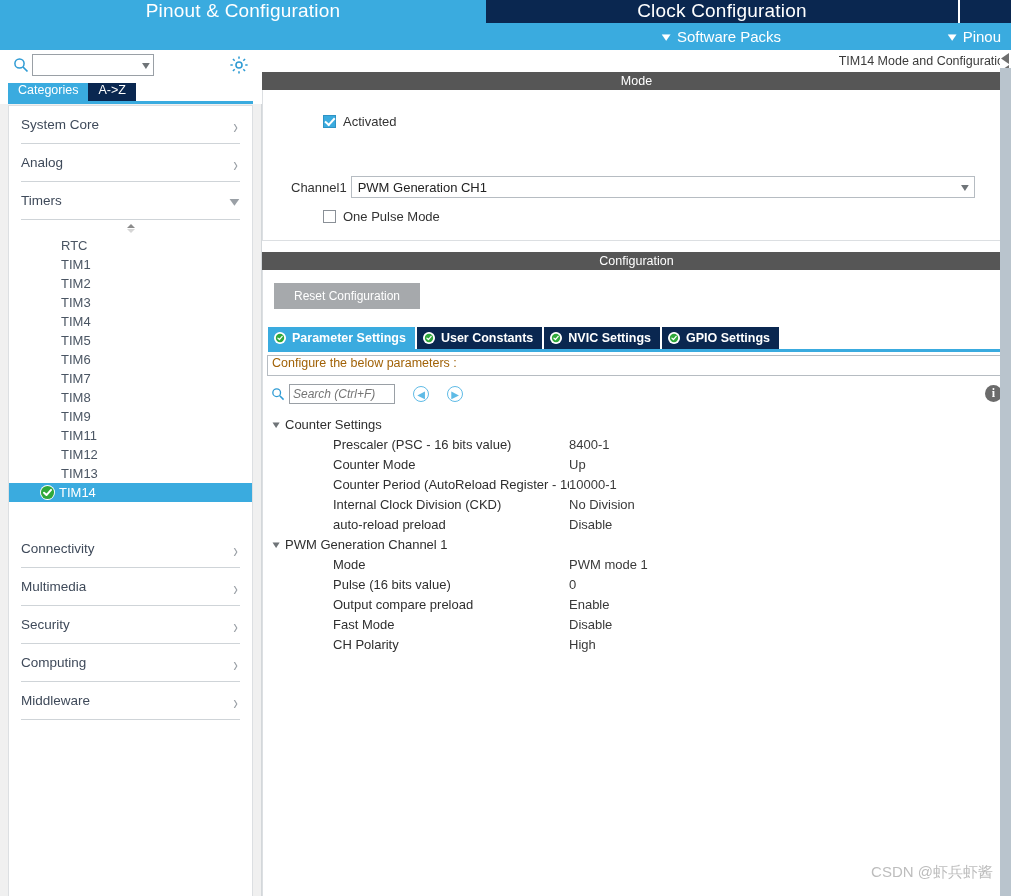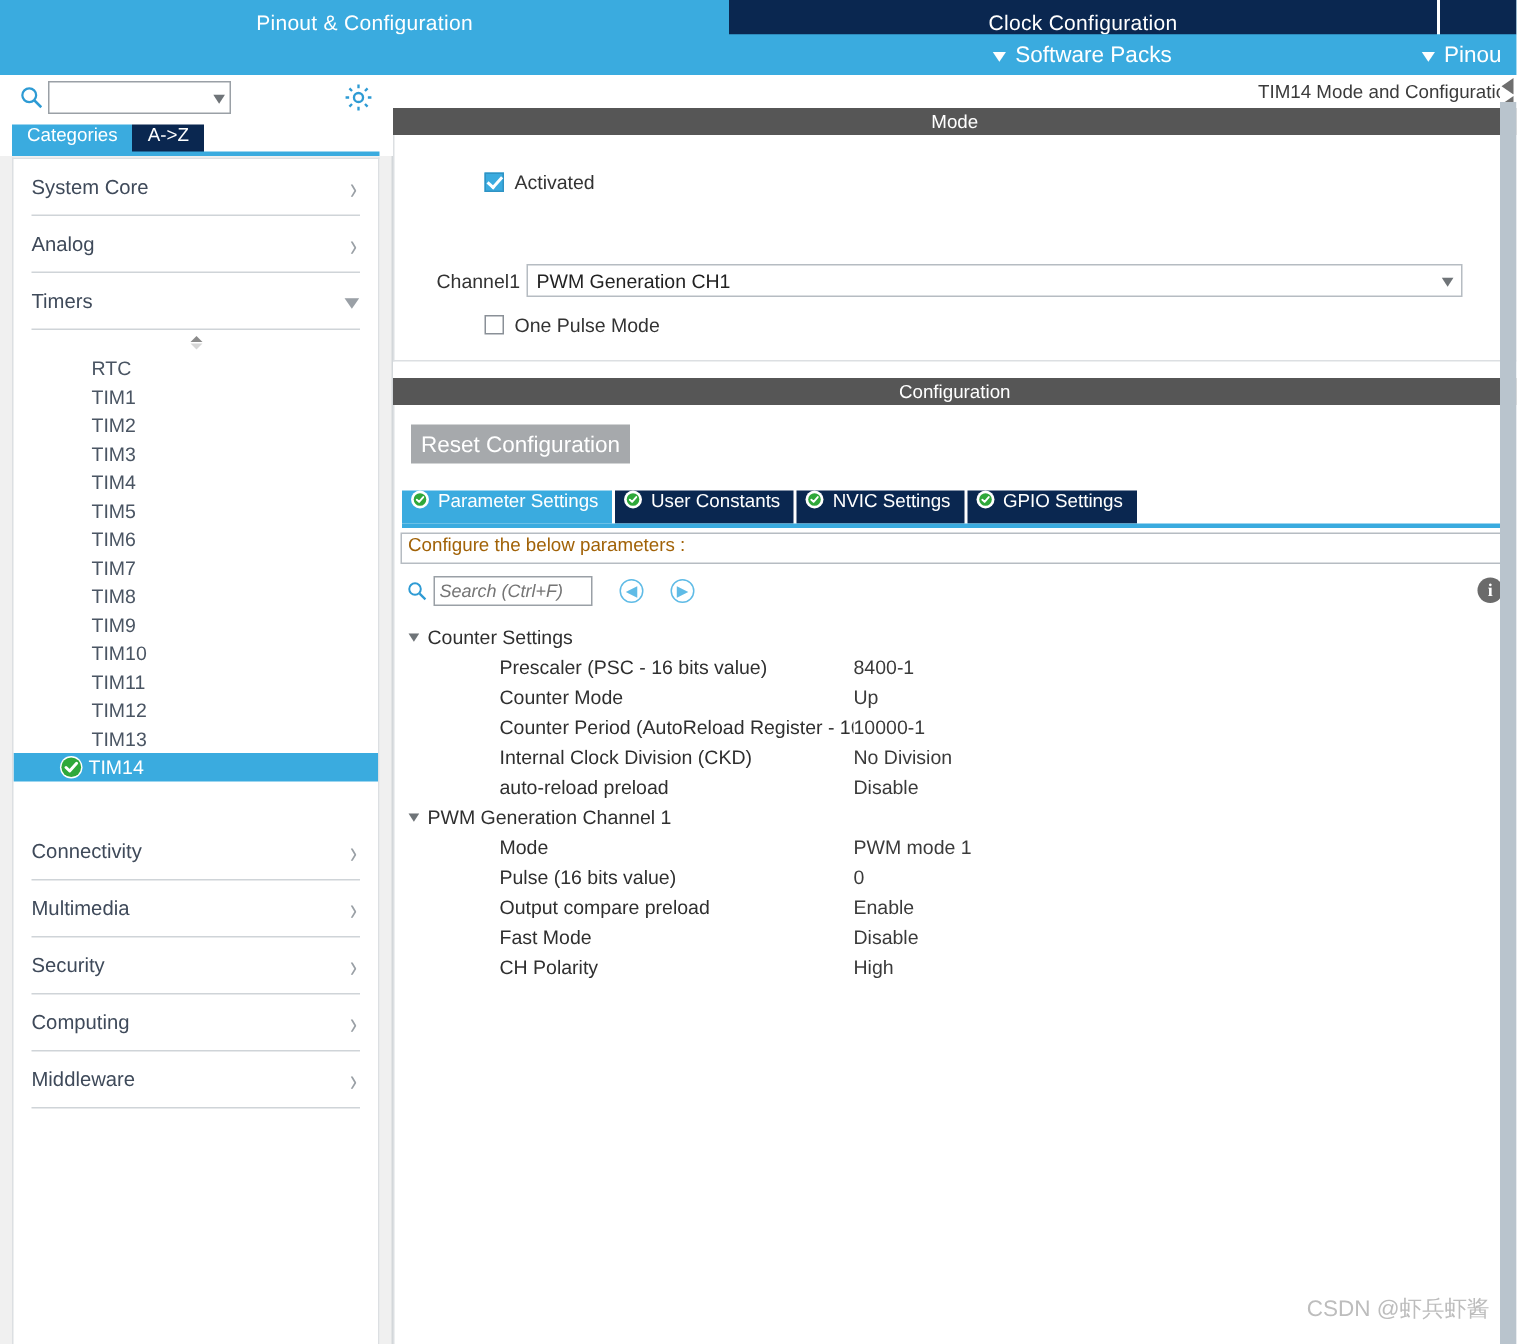--- a/index.html
+++ b/index.html
@@ -22,23 +22,23 @@
     width: 1011px; height: 50px;
     background: #3aabdf;
   }
   .main-tabs {
     position: absolute; top: 0; left: 0;
     width: 1011px; height: 23px;
     display: flex;
   }
   .main-tab {
     height: 23px;
-    display: flex; align-items: flex-end; justify-content: center;
+    display: flex; align-items: flex-start; justify-content: center;
     color: #ffffff;
-    font-size: 14px;
+    font-size: 19px;
     letter-spacing: .2px;
     cursor: pointer;
     white-space: nowrap;
   }
   .main-tab.active { background: #3aabdf; }
   .main-tab.inactive { background: #0a2750; }
   .tab-sep { width: 2px; background: #ffffff; height: 23px; }
 
   .subbar {
     position: absolute; top: 23px; left: 0;
@@ -270,38 +270,39 @@
     border-top: none;
     height: 646px;
     position: relative;
   }
   .reset-btn {
     position: absolute;
     left: 11px; top: 13px;
     width: 146px; height: 26px;
     background: #a6a9ac;
     color: #ffffff;
-    font-size: 15px;
+    font-size: 12px;
     display: flex; align-items: center; justify-content: center;
     cursor: pointer;
   }
   .cfg-tabs {
     position: absolute;
     left: 5px; top: 57px;
     display: flex;
     gap: 2px;
   }
   .cfg-tab {
     height: 22px;
     padding: 0 9px 0 6px;
-    display: flex; 
+    display: flex; align-items: center;
     font-size: 12.5px;
     color: #ffffff;
     cursor: pointer;
     white-space: nowrap;
+    font-weight: bold;
   }
   .cfg-tab.active { background: #3aabdf; }
   .cfg-tab.inactive { background: #0a2750; }
   .tab-ok {
     width: 12px; height: 12px;
     border-radius: 50%;
     background: #ffffff;
     margin-right: 6px;
     display: inline-flex; align-items: center; justify-content: center;
     flex: 0 0 auto;
@@ -538,23 +539,20 @@
             <span class="lbl">TIM6</span>
           </div>
         <div class="dev-item">
             <span class="lbl">TIM7</span>
           </div>
         <div class="dev-item">
             <span class="lbl">TIM8</span>
           </div>
         <div class="dev-item">
             <span class="lbl">TIM9</span>
-          </div>
-        <div class="dev-item">
-            <span class="lbl">TIM10</span>
           </div>
         <div class="dev-item">
             <span class="lbl">TIM11</span>
           </div>
         <div class="dev-item">
             <span class="lbl">TIM12</span>
           </div>
         <div class="dev-item">
             <span class="lbl">TIM13</span>
           </div>

